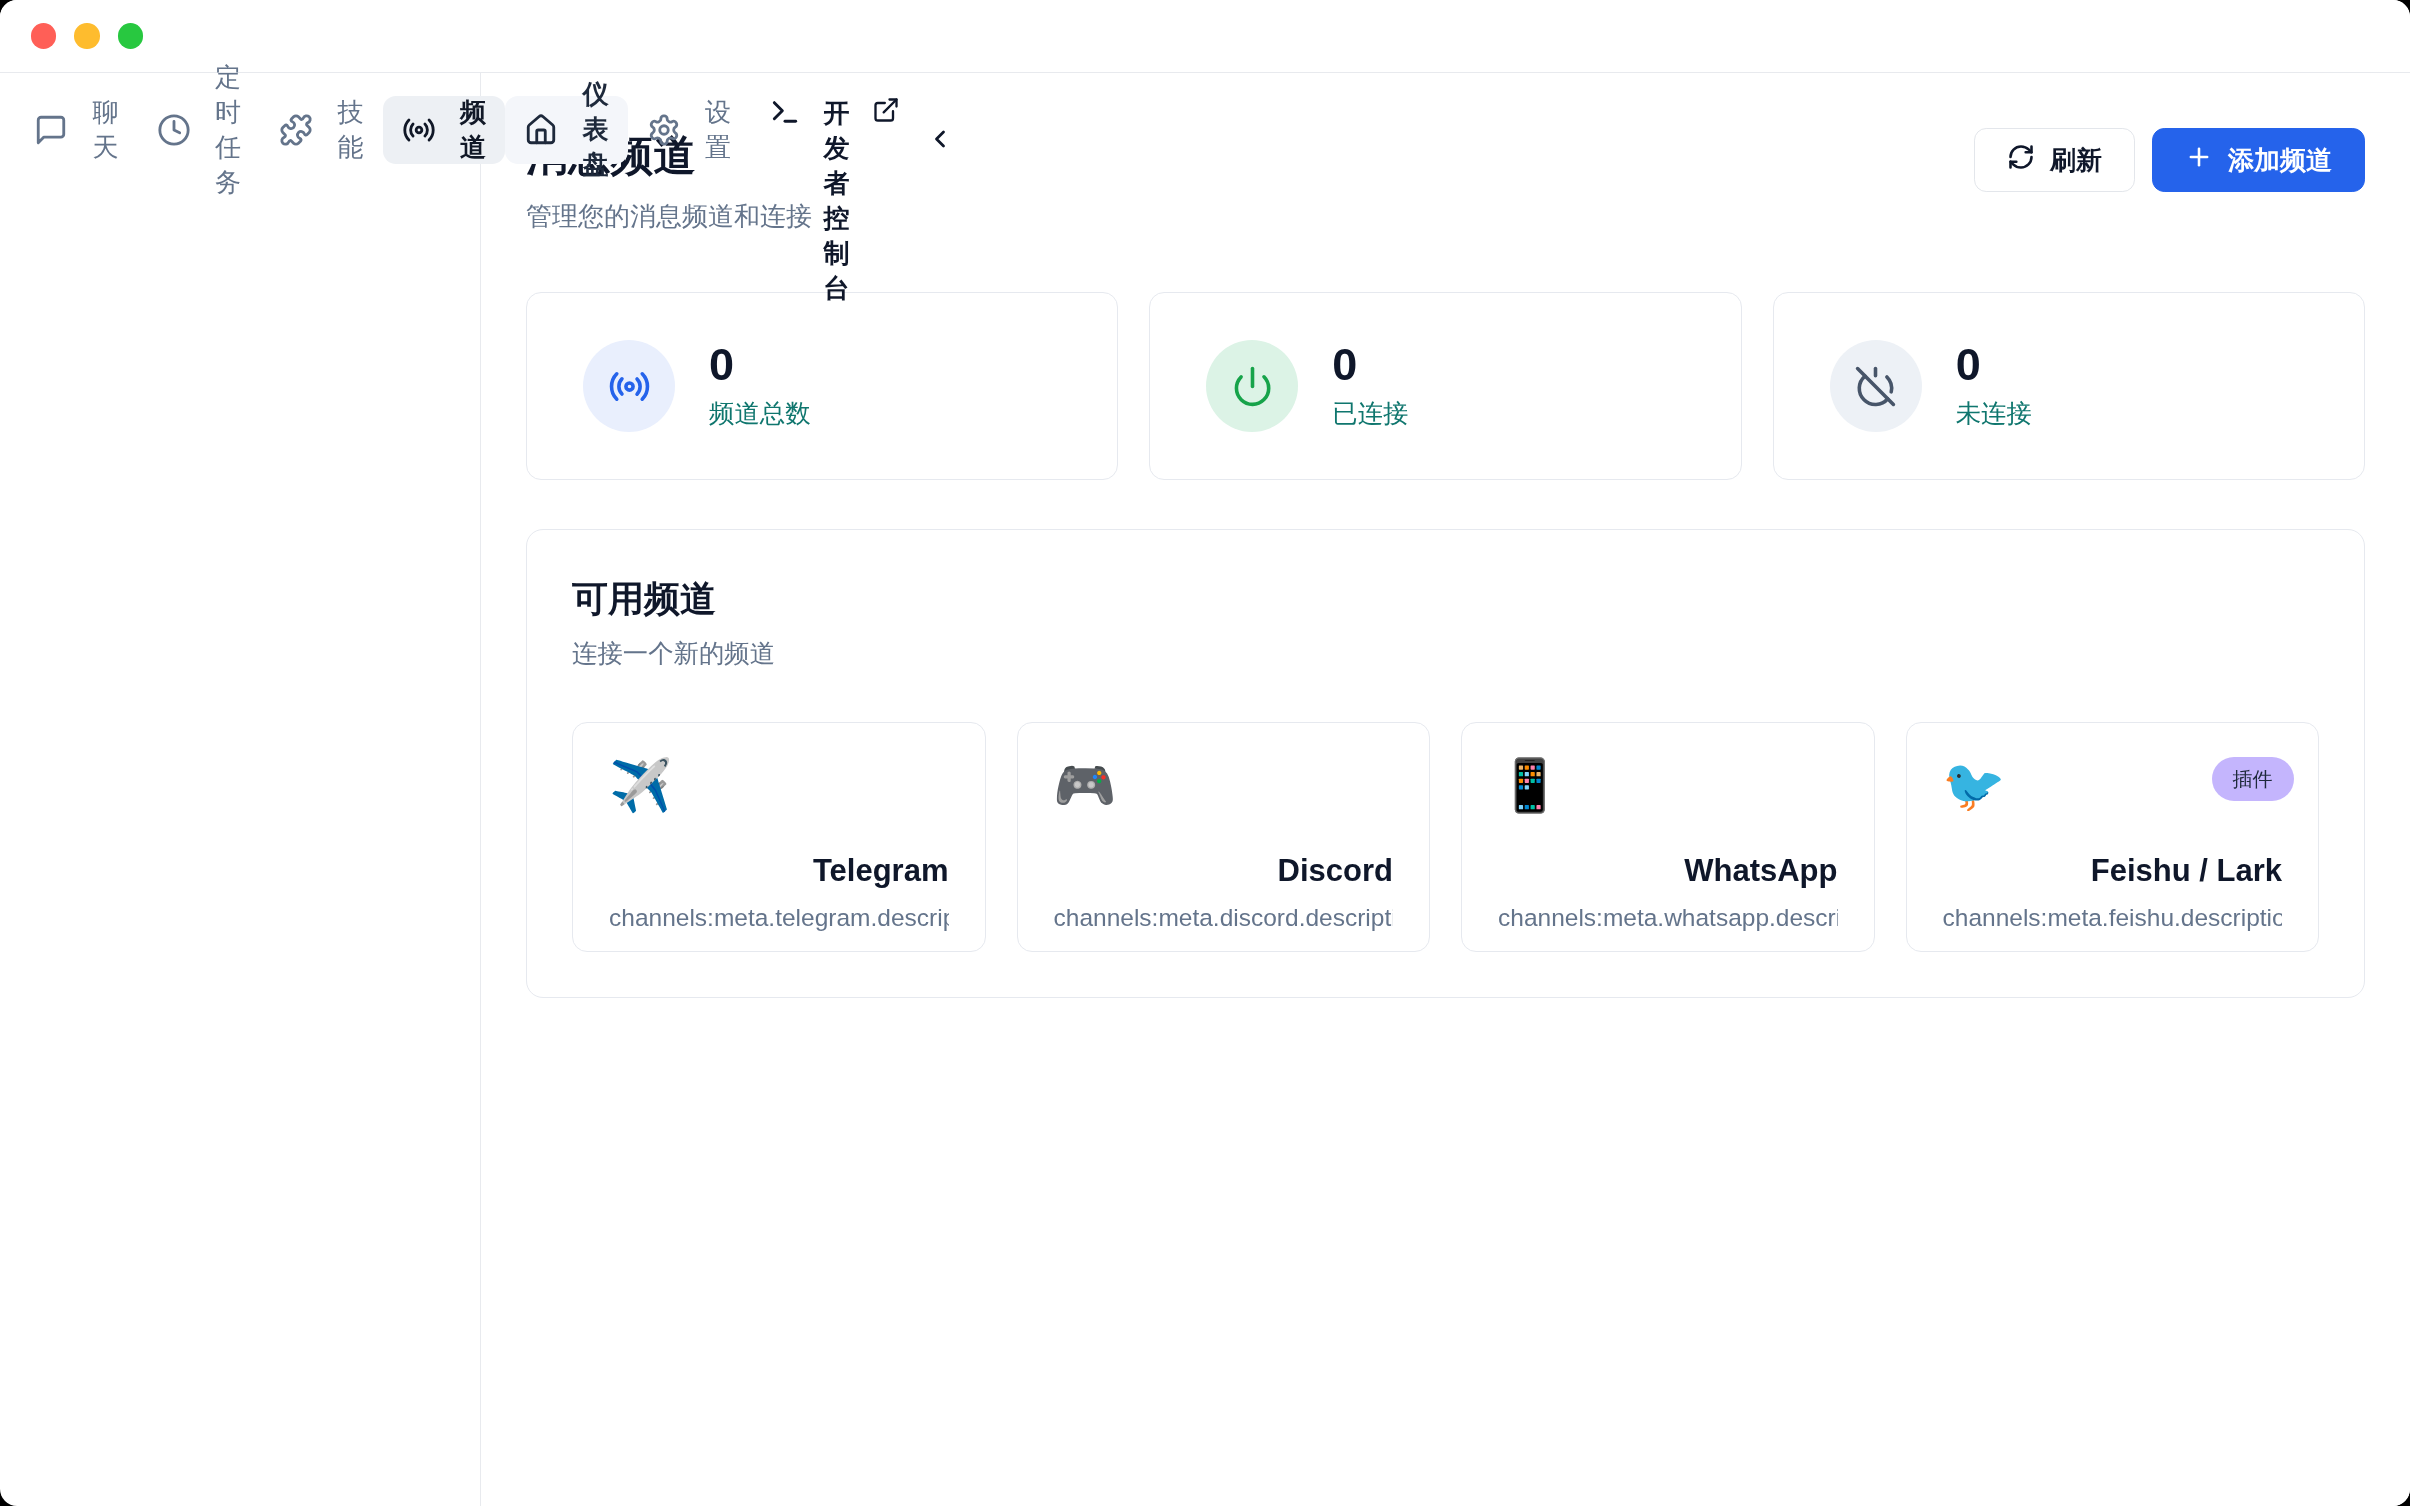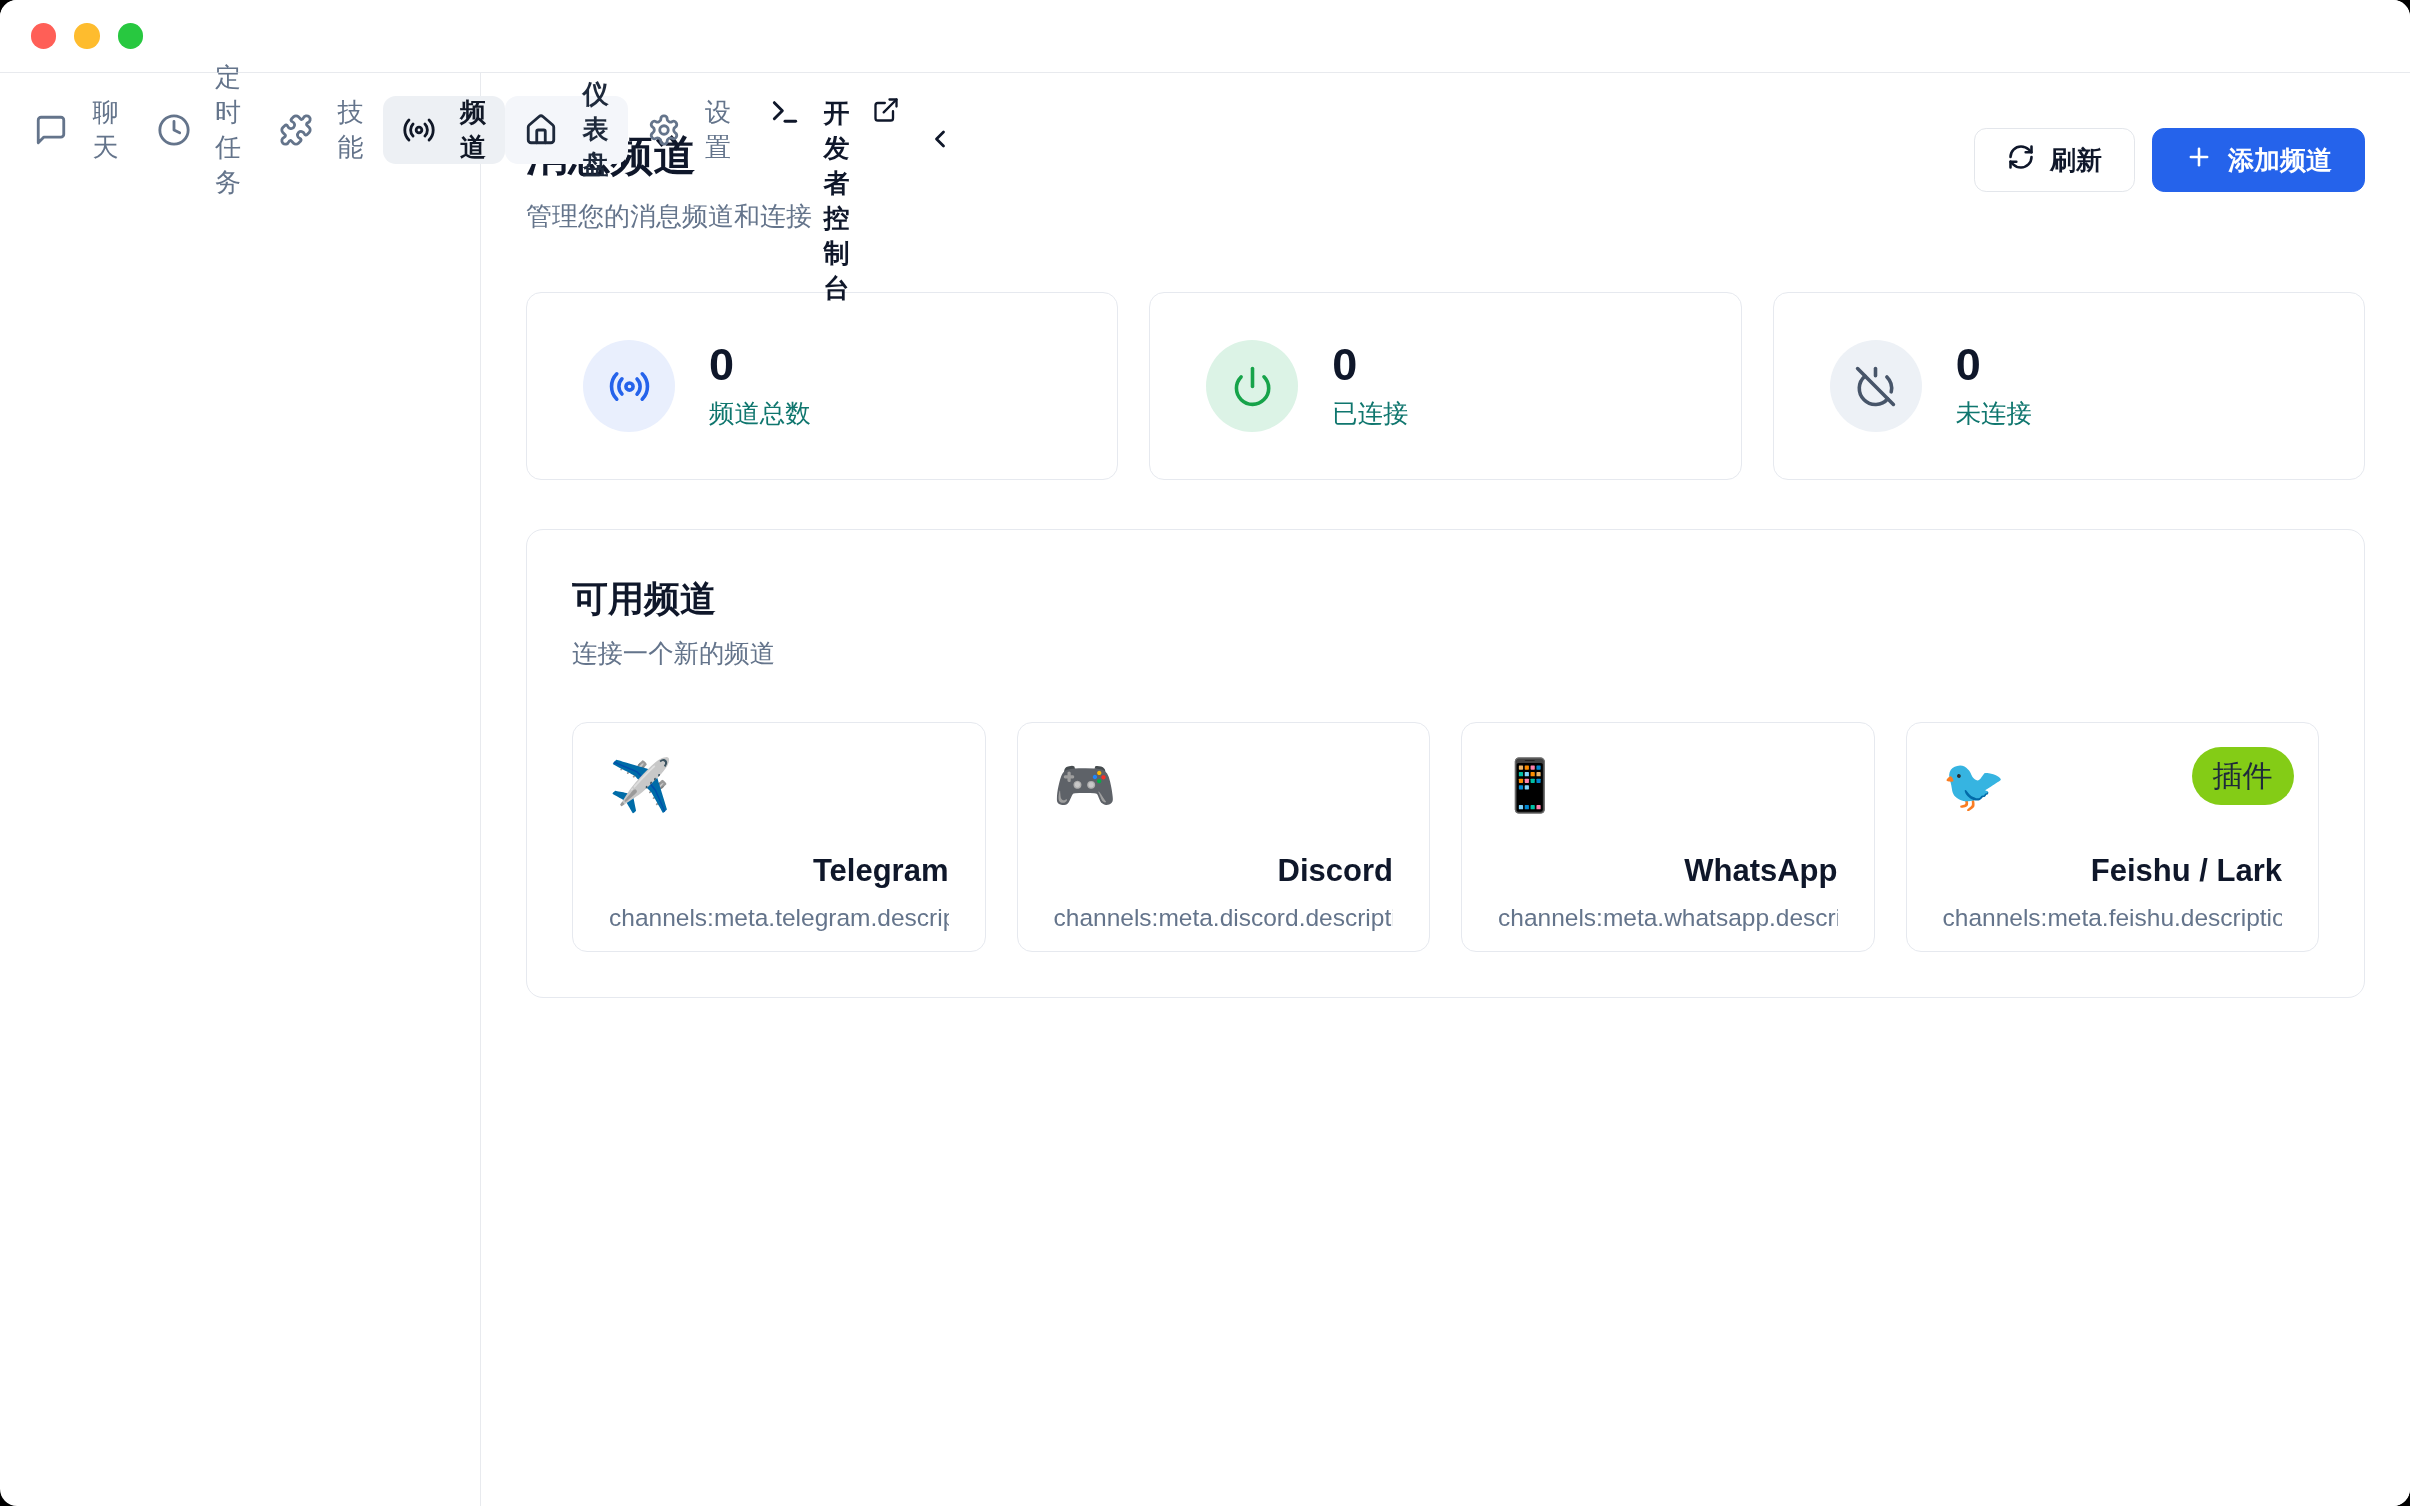--- a/index.html
+++ b/index.html
@@ -66,22 +66,22 @@
   
   .avail { margin-top:49px; border:0.9px solid #e6e9ef; border-radius:17px; padding:45px; }
   .avail-title { font-size:36px; font-weight:700; color:#0f172a; }
   .avail-sub { font-size:25.4px; color:#64748b; margin-top:13px; }
   .chan-grid { display:grid; grid-template-columns:repeat(4,1fr); gap:31px; margin-top:51px; }
   .chan-card { position:relative; height:230px; border:0.9px solid #e6e9ef; border-radius:15px;
     padding:34px 36px; background:#fff; cursor:pointer; overflow:hidden; }
   .chan-emoji { font-size:51px; line-height:1.15; }
   .chan-name { font-size:31px; font-weight:700; color:#0f172a; margin-top:37px;text-align:right; }
   .chan-desc { font-size:24.5px; color:#64748b; margin-top:15px; white-space:nowrap; overflow:hidden; }
-  .chan-badge { position:absolute; top:24px; right:24.5px; background:#84cc16; color:#1e293b;
-    font-size:30px; font-weight:500; border-radius:941px; padding:8.5px 21px; }
+  .chan-badge { position:absolute; top:34px; right:24.5px; background:#c4b5fd; color:#1e293b;
+    font-size:20px; font-weight:500; border-radius:941px; padding:8.5px 21px; }
 </style>
 </head>
 <body>
 
 <div class="window">
 
   <div class="titlebar">
     <div class="lights">
       <span class="light red"></span>
       <span class="light yellow"></span>

